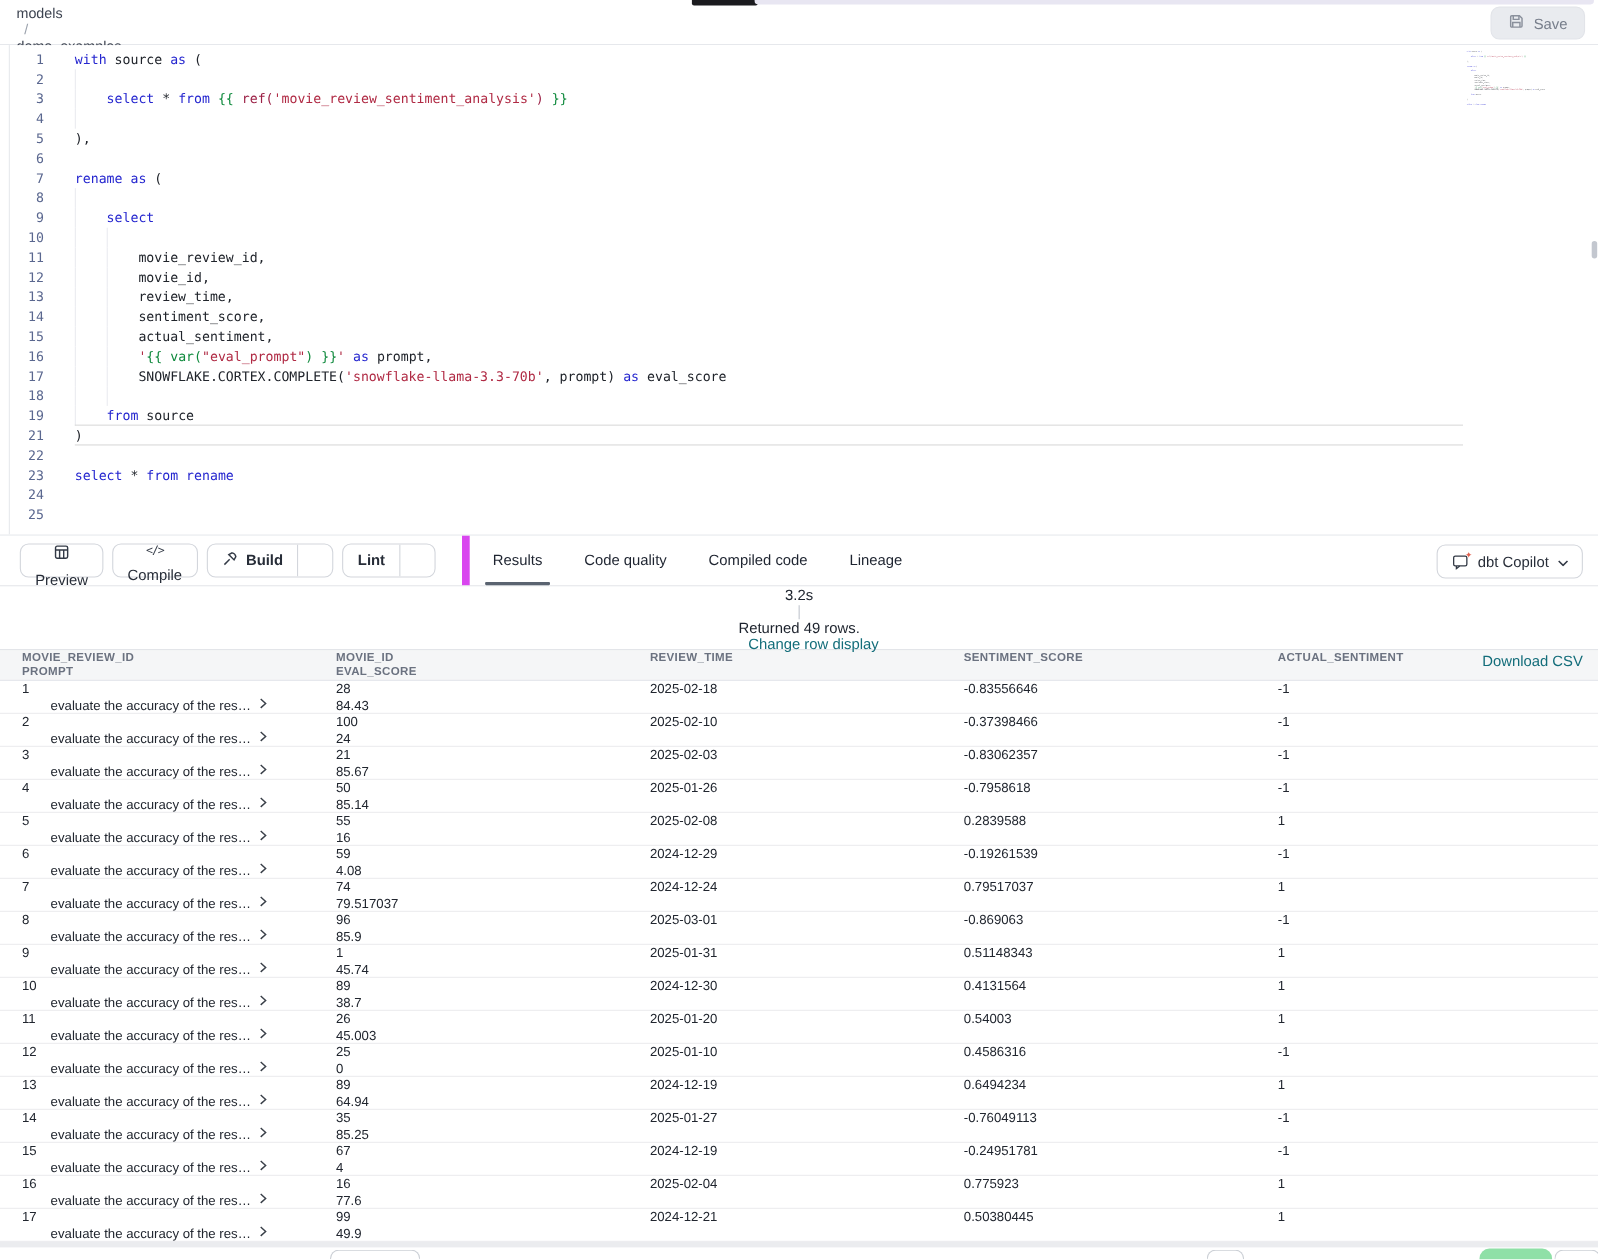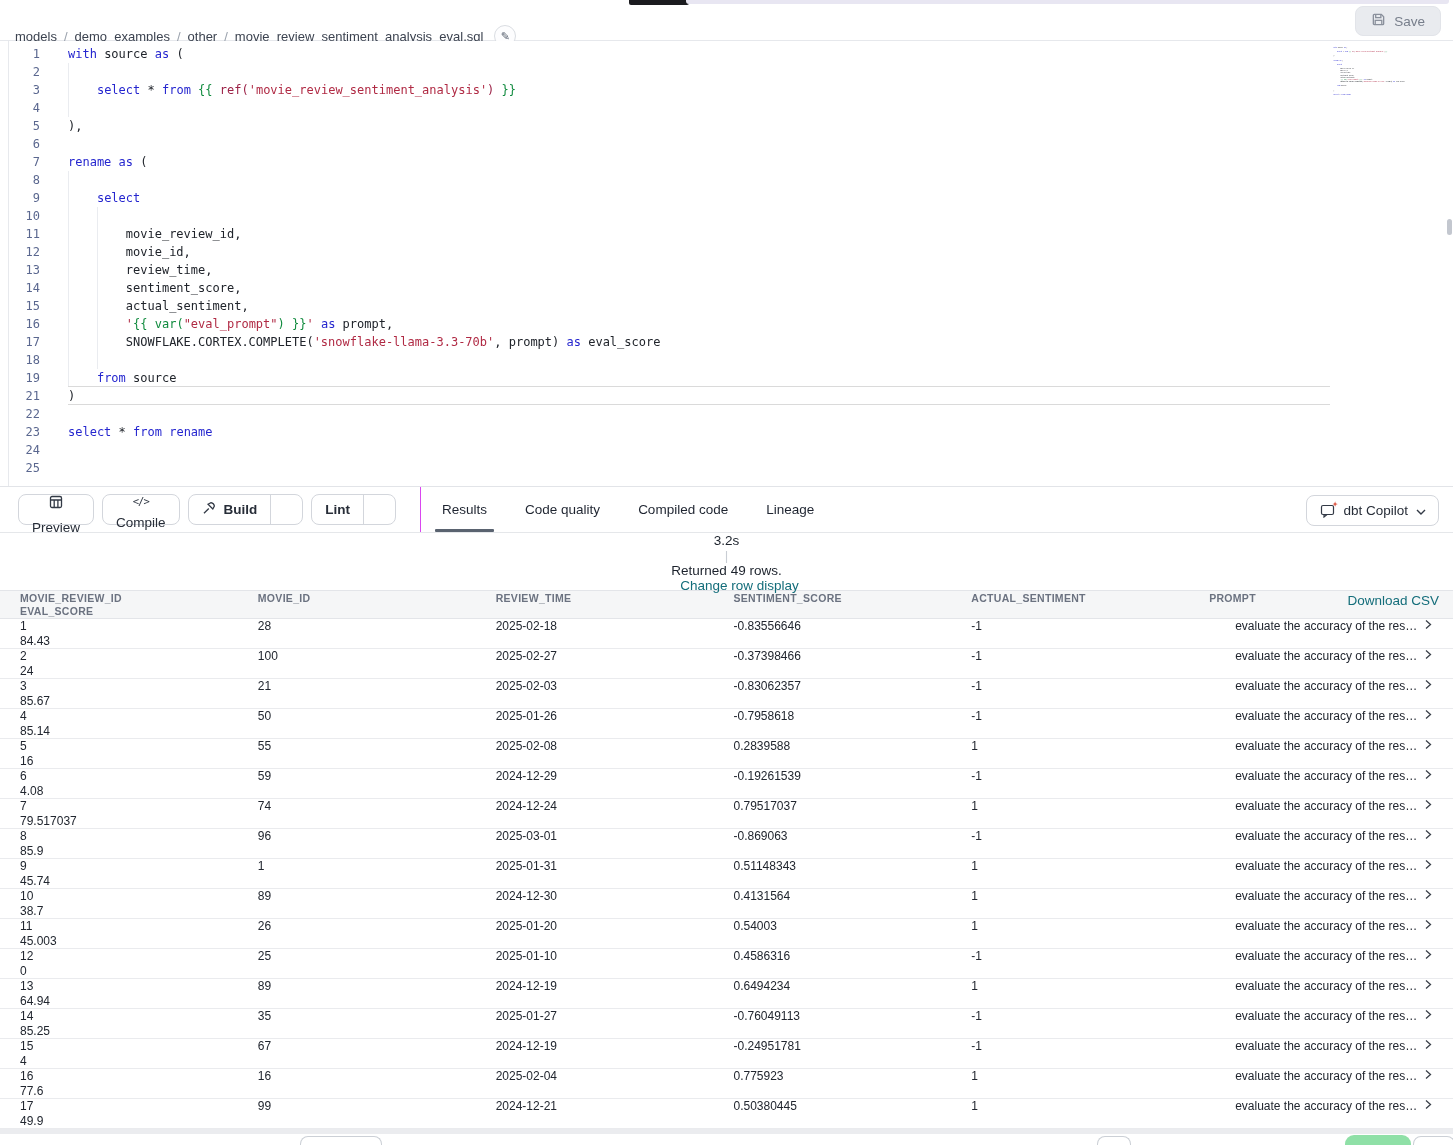--- a/index.html
+++ b/index.html
@@ -2,22 +2,22 @@
 <html><head>
 <meta charset="utf-8">
 <style>
   * { margin:0; padding:0; box-sizing:border-box; }
   html,body { width:1453px; height:1145px; overflow:hidden; background:#fff;
               font-family:"Liberation Sans", sans-serif; }
   .app { position:relative; width:1453px; height:1145px; background:#fff; }
 
   
   .topbar { position:relative; height:41px; background:#fff; border-bottom:1px solid #e6e8ec; }
-  .breadcrumb { position:absolute; left:15px; top:16px; height:40px; display:flex; align-items:center;
-                font-size:13px; color:#3c4350; }
+  .breadcrumb { position:absolute; left:15px; top:4px; height:40px; display:flex; align-items:flex-start;
+                font-size:13px; color:#3c4350;flex-direction:column; }
   .bc-sep { margin:0 7px; color:#9aa1ac; }
   .bc-item { color:#3c4350; }
   .edit-badge { margin-left:11px; width:22px; height:22px; border:1px solid #dadde2; border-radius:50%;
                 display:flex; align-items:center; justify-content:center; font-size:11px; color:#5b6472;
                 background:#fdfdfe; }
   .top-dark-bar { position:absolute; left:629px; top:0; width:60px; height:5px; background:#1b1b1f;
                   border-radius:0 0 2px 2px; }
   .top-lav-strip { position:absolute; left:686px; top:0; width:763px; height:4px; background:#e8e6f2;
                    border-radius:0 0 3px 3px; }
   .save-btn { position:absolute; right:12px; top:6px; height:30px; padding:0 15px; display:flex;
@@ -49,40 +49,40 @@
   .toolbar { position:relative; height:46px; display:flex; align-items:center; padding-left:18px;
              border-bottom:1px solid #e5e7ea; background:#fff; }
   .tb-btn, .tb-group { height:31px; border:1px solid #d3d6dc; border-radius:8px; background:#fff;
              color:#272d38; font-size:13.5px; }
   .tb-btn { display:inline-flex; align-items:center; gap:8px; padding:0 13px; margin-right:8px;flex-direction:column; }
   .tb-group { display:inline-flex; align-items:stretch; margin-right:8px; overflow:hidden; }
   .tb-seg { display:flex; align-items:center; gap:8px; padding:0 13px;font-weight:bold; }
   .tb-caret { display:flex; align-items:center; justify-content:center; width:32px; border-left:1px solid #d3d6dc; }
   .tb-btn svg, .tb-seg svg { stroke:#333a46; }
   .code-glyph { font-family:"DejaVu Sans Mono", monospace; font-size:10.5px; color:#333a46; letter-spacing:-1px; }
-  .tabs { display:flex; height:100%; margin-left:16px; border-left:1px solid #d946ef; padding-left:2px; }
+  .tabs { display:flex; height:100%; margin-left:16px; border-left:7px solid #d946ef; padding-left:2px; }
   .tab { position:relative; display:flex; align-items:center; padding:0 19px; font-size:13.5px; color:#1e2430; }
   .tab.active::after { content:""; position:absolute; left:12px; right:12px; bottom:0; height:3px;
                        background:#5a6370; border-radius:1px; }
   .copilot-btn { position:absolute; right:14px; top:8px; height:31px; display:flex; align-items:center;
                  gap:8px; padding:0 12px; border:1px solid #d3d6dc; border-radius:8px; background:#fff;
                  font-size:13.5px; color:#272d38; }
   .copilot-ic { position:relative; width:16px; height:14px; }
   .copilot-ic svg { stroke:#333a46; }
   .spark { position:absolute; top:-4px; right:-3px; font-size:8px; color:#e0604e; }
 
   
   .statusbar { height:57px; display:flex; align-items:center; padding:0 14px; font-size:13.5px;
                color:#1c222c; background:#fff;flex-direction:column; }
   .pipe { margin:0 9px; color:#c9cdd4; }
   .teal-link { color:#136d7a; margin-left:26px; }
   .dl-link { margin-left:auto; color:#136d7a; }
 
   
-  .rgrid { display:grid; grid-template-columns:repeat(6,1fr); padding:0 13px; align-items:center; }
+  .rgrid { display:grid; grid-template-columns:repeat(5,1fr); padding:0 13px; align-items:center; }
   .thead { height:29px; background:#f5f6f7; border-top:1px solid #e3e5e9; border-bottom:1px solid #e3e5e9; }
   .th { font-size:10.5px; font-weight:bold; color:#6b7280; letter-spacing:0.3px; padding-left:7px; }
   .trow { height:30px; border-bottom:1px solid #eaebee; background:#fff; }
   .td { font-size:12px; color:#21262f; padding-left:7px; white-space:nowrap; overflow:hidden; }
   .td-prompt { display:flex; align-items:center; gap:7px;margin-left:26px; }
   .td-prompt svg { flex:none; stroke:#3a4049; }
 
   
   .bottom-strip { position:absolute; left:0; bottom:0; width:1453px; height:16px; background:#fff; }
   .bottom-band { position:absolute; top:0; left:0; right:0; height:5px; background:#ebecef; }
@@ -397,21 +397,21 @@
             <span>evaluate the accuracy of the res…</span>
             <span><svg width="9" height="11" viewBox="0 0 7 11" fill="none" stroke-width="1.3">
                 <path d="M1 1.5 L5.5 5.5 L1 9.5"></path>
               </svg></span>
           </div>
           <div class="td">84.43</div>
         </div>
         <div class="rgrid trow">
           <div class="td">2</div>
           <div class="td">100</div>
-          <div class="td">2025-02-27</div>
+          <div class="td">2025-02-10</div>
           <div class="td">-0.37398466</div>
           <div class="td">-1</div>
           <div class="td td-prompt">
             <span>evaluate the accuracy of the res…</span>
             <span><svg width="9" height="11" viewBox="0 0 7 11" fill="none" stroke-width="1.3">
                 <path d="M1 1.5 L5.5 5.5 L1 9.5"></path>
               </svg></span>
           </div>
           <div class="td">24</div>
         </div>

